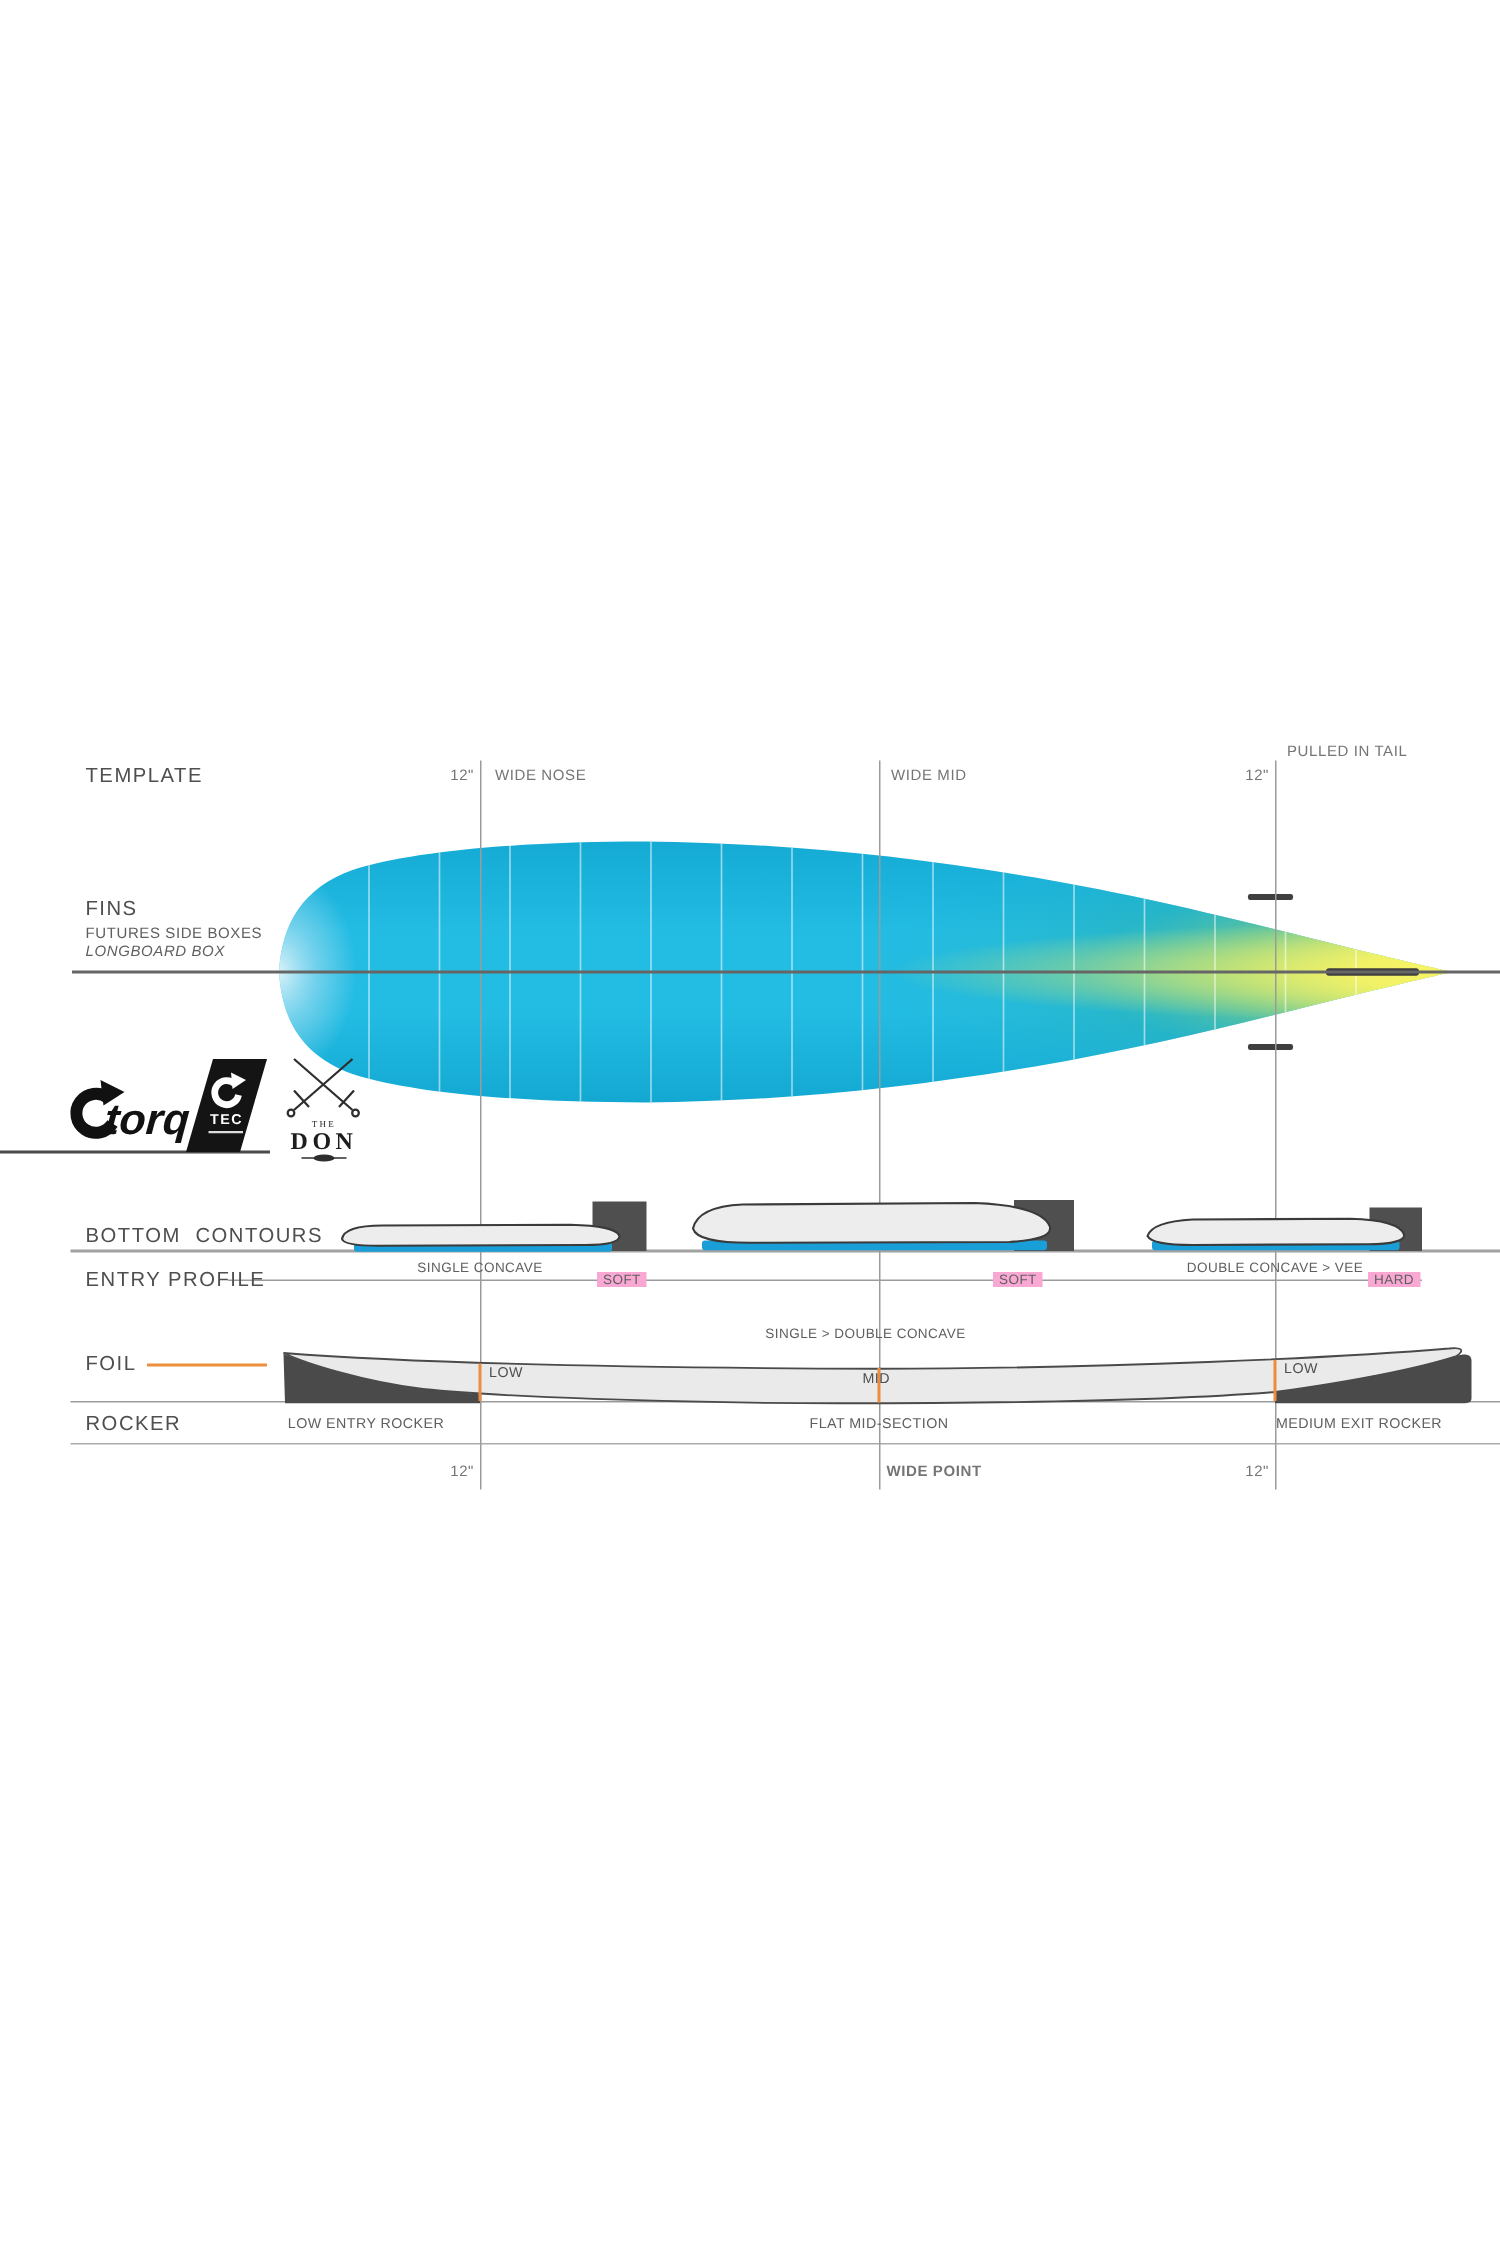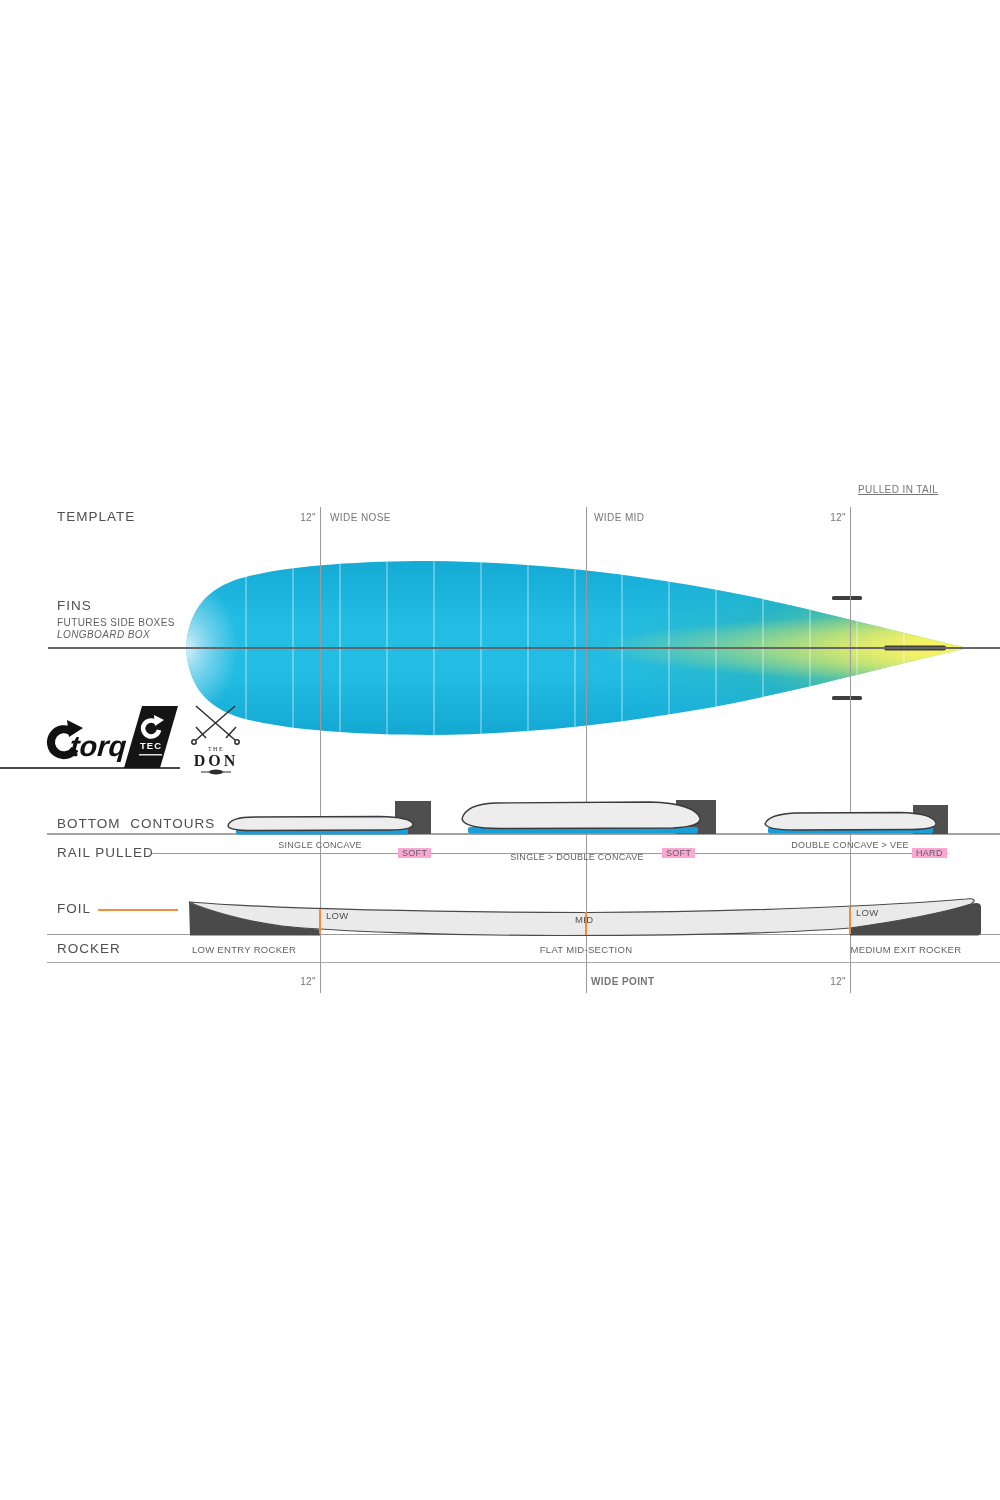--- a/index.html
+++ b/index.html
@@ -23,21 +23,21 @@
 
   <div class="abs vline" style="left:320px;top:507px;height:486px;"></div>
   <div class="abs vline" style="left:586px;top:507px;height:486px;"></div>
   <div class="abs vline" style="left:850px;top:507px;height:486px;"></div>
 
   <div class="abs sec-title" style="left:57px;top:509px;">TEMPLATE</div>
   <div class="abs small-label right" style="left:250px;top:512px;width:66px;">12"</div>
   <div class="abs small-label" style="left:330px;top:512px;">WIDE NOSE</div>
   <div class="abs small-label" style="left:594px;top:512px;">WIDE MID</div>
   <div class="abs small-label right" style="left:780px;top:512px;width:66px;">12"</div>
-  <div class="abs small-label" style="left:858px;top:484px;text-decoration:underline;">PULLED IN TAIL</div>
+  <div class="abs small-label" style="left:858px;top:496px;">PULLED IN TAIL</div>
 
   <svg style="left:180px;top:555px;z-index:10;" width="800" height="190" viewBox="0 0 800 190">
     <defs>
       <linearGradient id="gBase" x1="0" y1="0" x2="0" y2="1">
         <stop offset="0" stop-color="#14aad4"></stop>
         <stop offset="0.35" stop-color="#23bce3"></stop>
         <stop offset="0.65" stop-color="#23bce3"></stop>
         <stop offset="1" stop-color="#13a8d2"></stop>
       </linearGradient>
       <radialGradient id="gNose" gradientUnits="userSpaceOnUse" cx="0" cy="0" r="1" gradientTransform="translate(6,93) scale(52,70)">
@@ -147,25 +147,25 @@
     <rect x="13" y="34" width="230" height="6.5" rx="2" fill="#1a9ed8"></rect>
     <path d="M7 26 C9 17,19 11,40 10 L195 9 C225 10,242 16,245 25 C246 31,236 34,218 35 L45 35.5 C22 35.5,9 33,7 26 Z" fill="#ededed" stroke="#3a3a3a" stroke-width="1.4"></path>
   </svg>
 
   <svg style="left:758px;top:798px;z-index:40;" width="200" height="38" viewBox="0 0 200 38">
     <rect x="155" y="7" width="35" height="29" fill="#4f4f4f"></rect>
     <rect x="10" y="29" width="165" height="6.5" rx="2" fill="#1a9ed8"></rect>
     <path d="M7 26 C9 20,18 16,37 15 L142 14.5 C164 15,176 19,178 25 C179 29,170 31.5,154 31.5 L37 32 C20 32,9 30,7 26 Z" fill="#ededed" stroke="#3a3a3a" stroke-width="1.4"></path>
   </svg>
 
-  <div class="abs sec-title" style="left:57px;top:845px;">RAIL PULLED</div>
+  <div class="abs sec-title" style="left:57px;top:845px;">ENTRY PROFILE</div>
   <div class="abs" style="left:152px;top:853px;width:796px;height:1px;background:#9b9b9b;z-index:14;"></div>
 
   <div class="abs tiny-label" style="left:240px;top:840px;width:160px;">SINGLE CONCAVE</div>
-  <div class="abs tiny-label" style="left:477px;top:852px;width:200px;">SINGLE &gt; DOUBLE CONCAVE</div>
+  <div class="abs tiny-label" style="left:477px;top:884px;width:200px;">SINGLE &gt; DOUBLE CONCAVE</div>
   <div class="abs tiny-label" style="left:750px;top:840px;width:200px;">DOUBLE CONCAVE &gt; VEE</div>
 
   <div class="abs railword" style="left:398px;top:848px;">SOFT</div>
   <div class="abs railword" style="left:662px;top:848px;">SOFT</div>
   <div class="abs railword" style="left:912px;top:848px;">HARD</div>
 
   <div class="abs sec-title" style="left:57px;top:901px;">FOIL</div>
   <div class="abs" style="left:98px;top:909px;width:80px;height:2px;background:#ee8f3d;z-index:50;"></div>
 
   <svg style="left:180px;top:896px;z-index:40;" width="815" height="44" viewBox="0 0 815 44">

